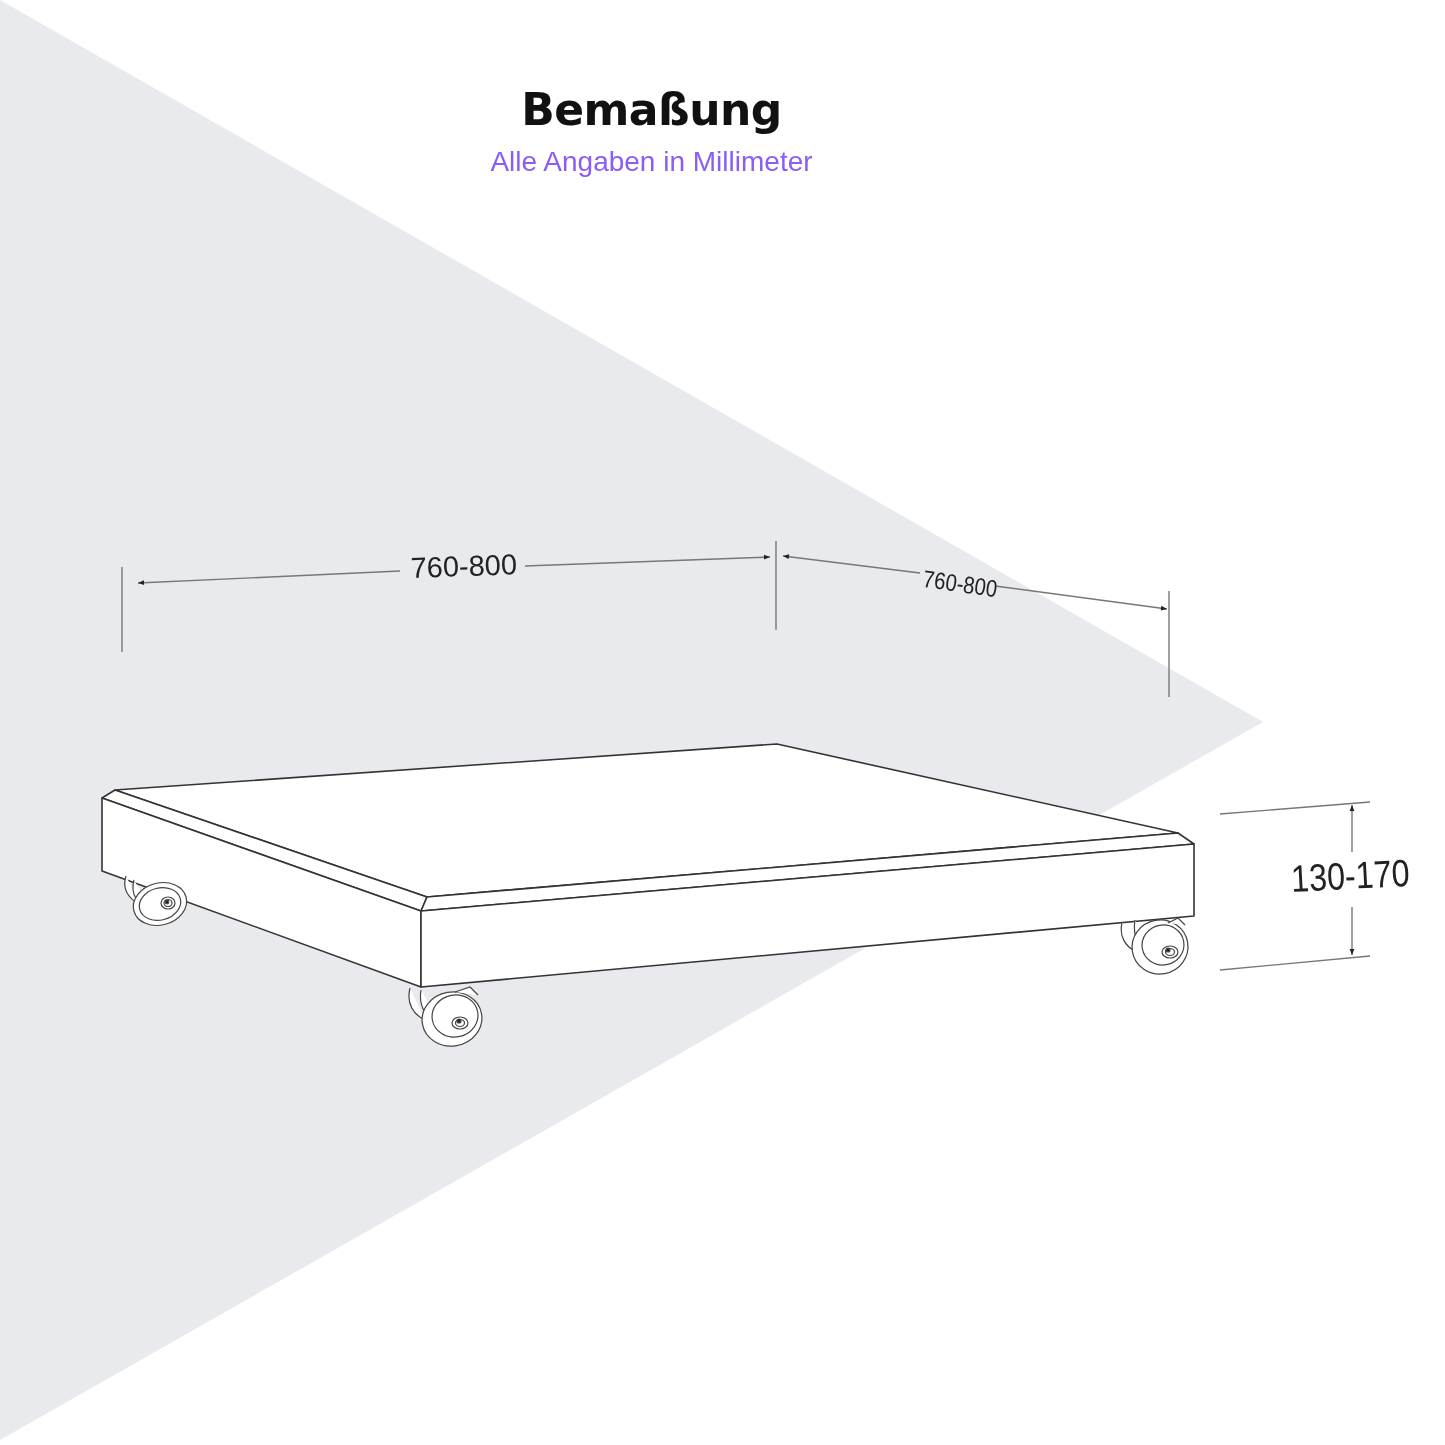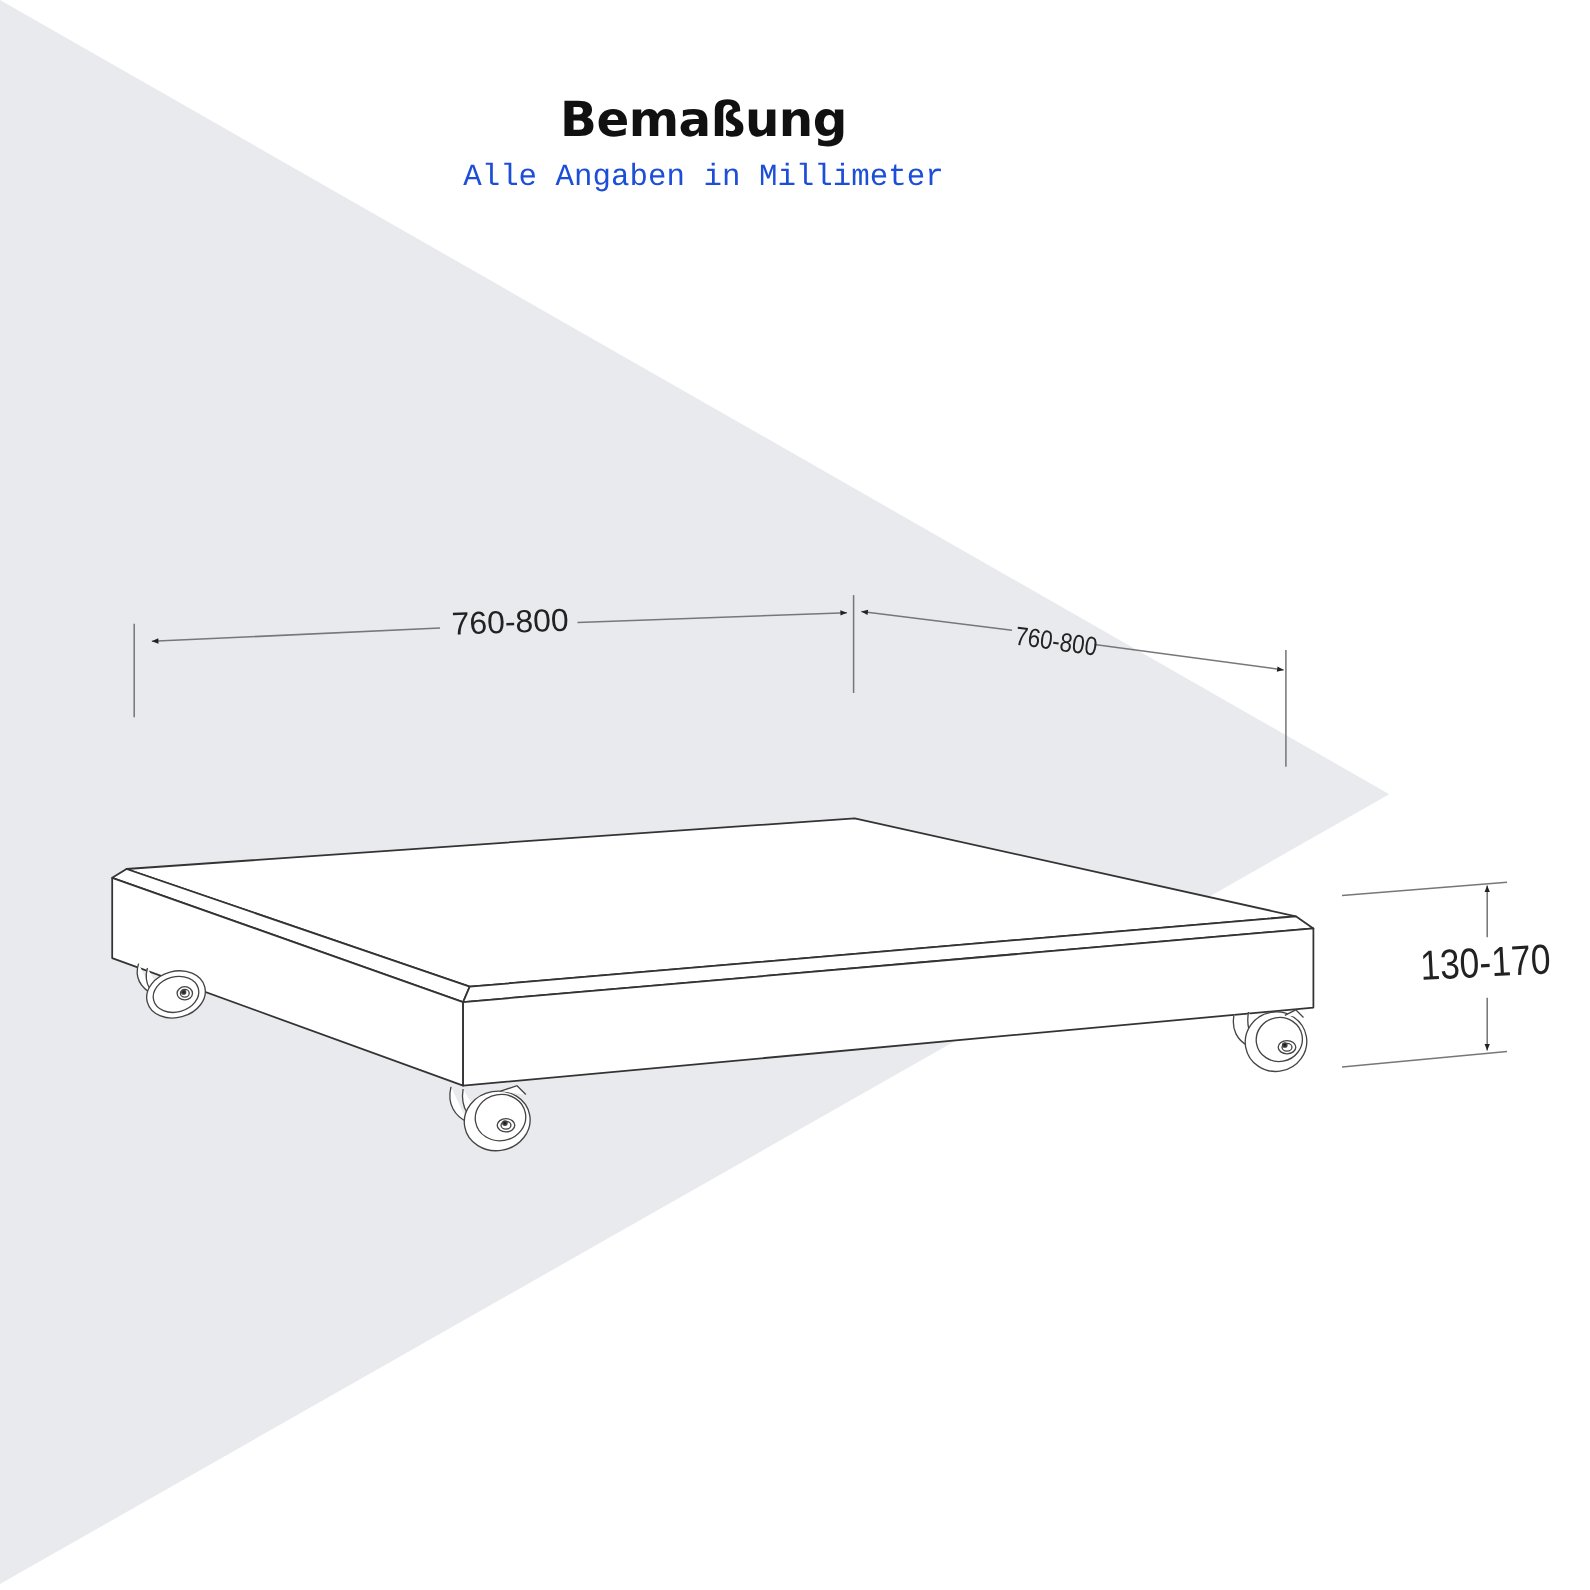--- a/index.html
+++ b/index.html
@@ -4,31 +4,31 @@
   <style>
     html, body { margin: 0; padding: 0; }
     body {
       width: 1445px; height: 1445px;
       position: relative; overflow: hidden;
       background: #ffffff;
       font-family: "Liberation Sans", sans-serif;
     }
     #bg-shape { position: absolute; left: 0; top: 0; }
     .title-block {
-      position: absolute; left: 0; top: 80px; width: 1279px;
+      position: absolute; left: 12px; top: 80px; width: 1279px;
       text-align: center; color: #111;
     }
     .title {
       font-family: "DejaVu Sans", sans-serif;
       font-weight: bold; font-size: 44px; letter-spacing: -0.5px;
       line-height: 60px;
     }
     .subtitle {
-      font-family: Liberation Mono, monospace;
-      font-weight: normal; font-size: 28px; line-height: 44px; color: #1d4ed8;
+      font-family: Liberation Sans, sans-serif;
+      font-weight: normal; font-size: 28px; line-height: 44px; color: #8b5cf6;
       font-weight: 300;
     }
     #drawing { position: absolute; left: 0; top: 0; }
     .dim-label {
       position: absolute; font-family: "Liberation Sans", sans-serif;
       color: #222; white-space: nowrap;
     }
   </style>
 </head>
 <body>

